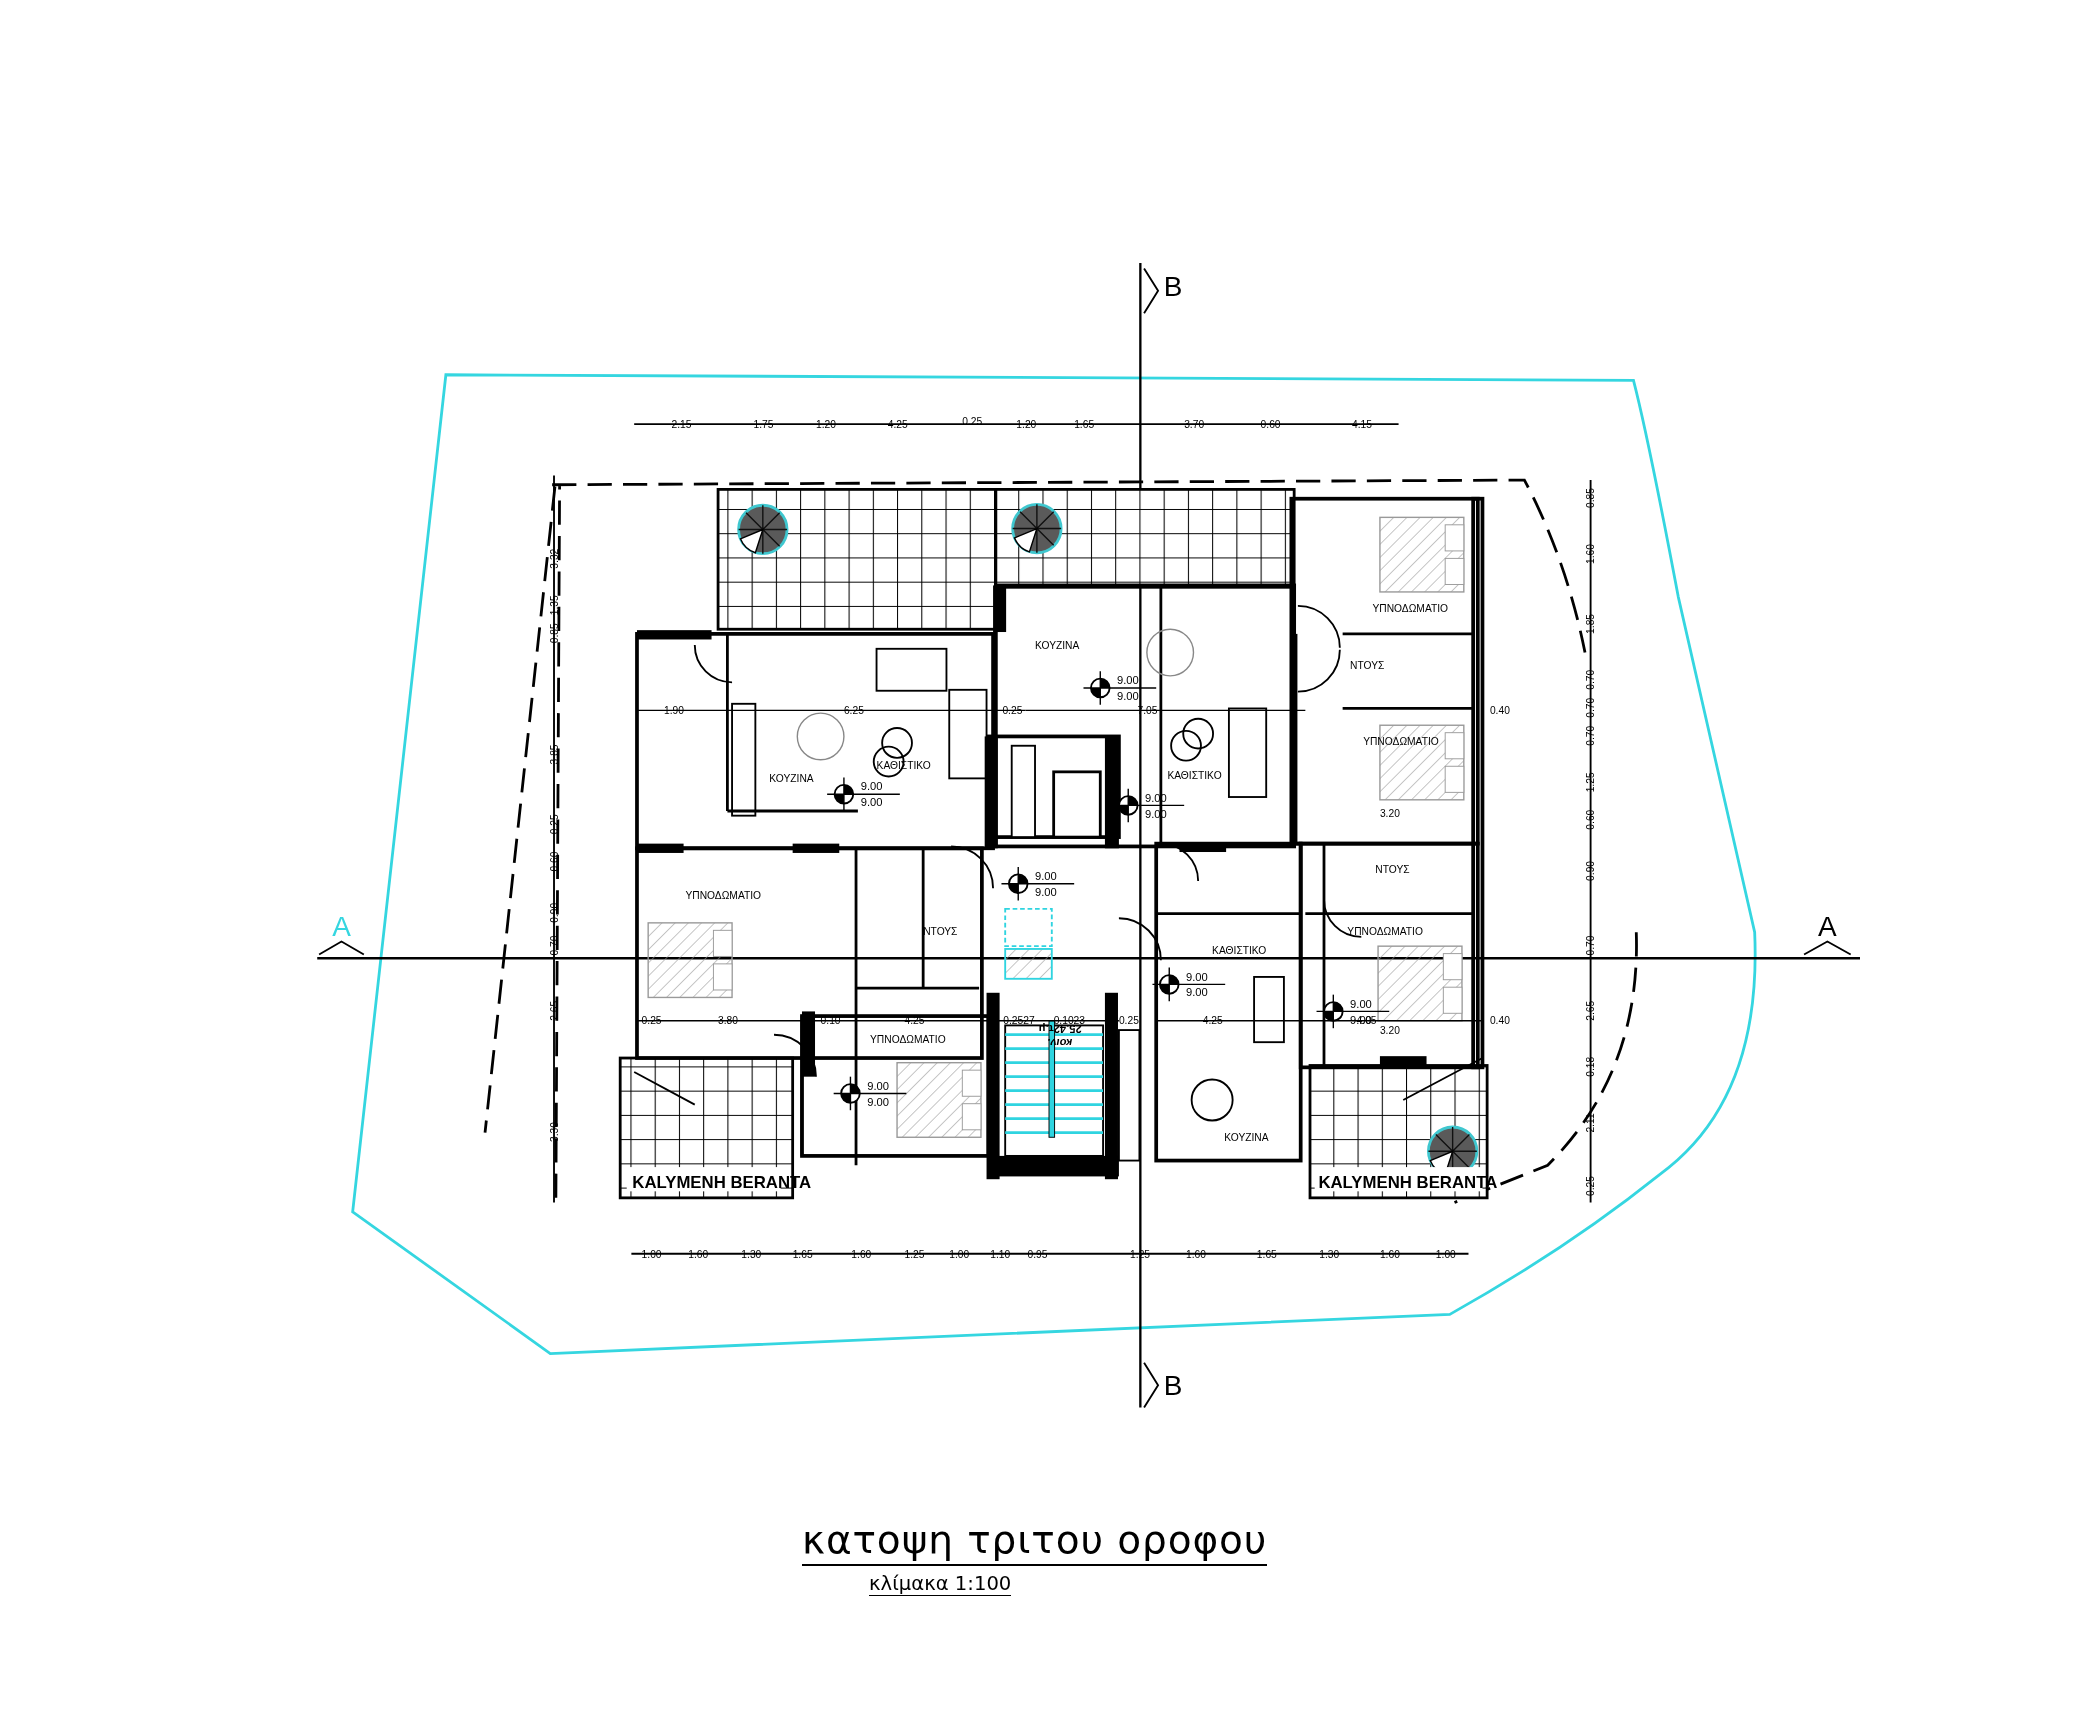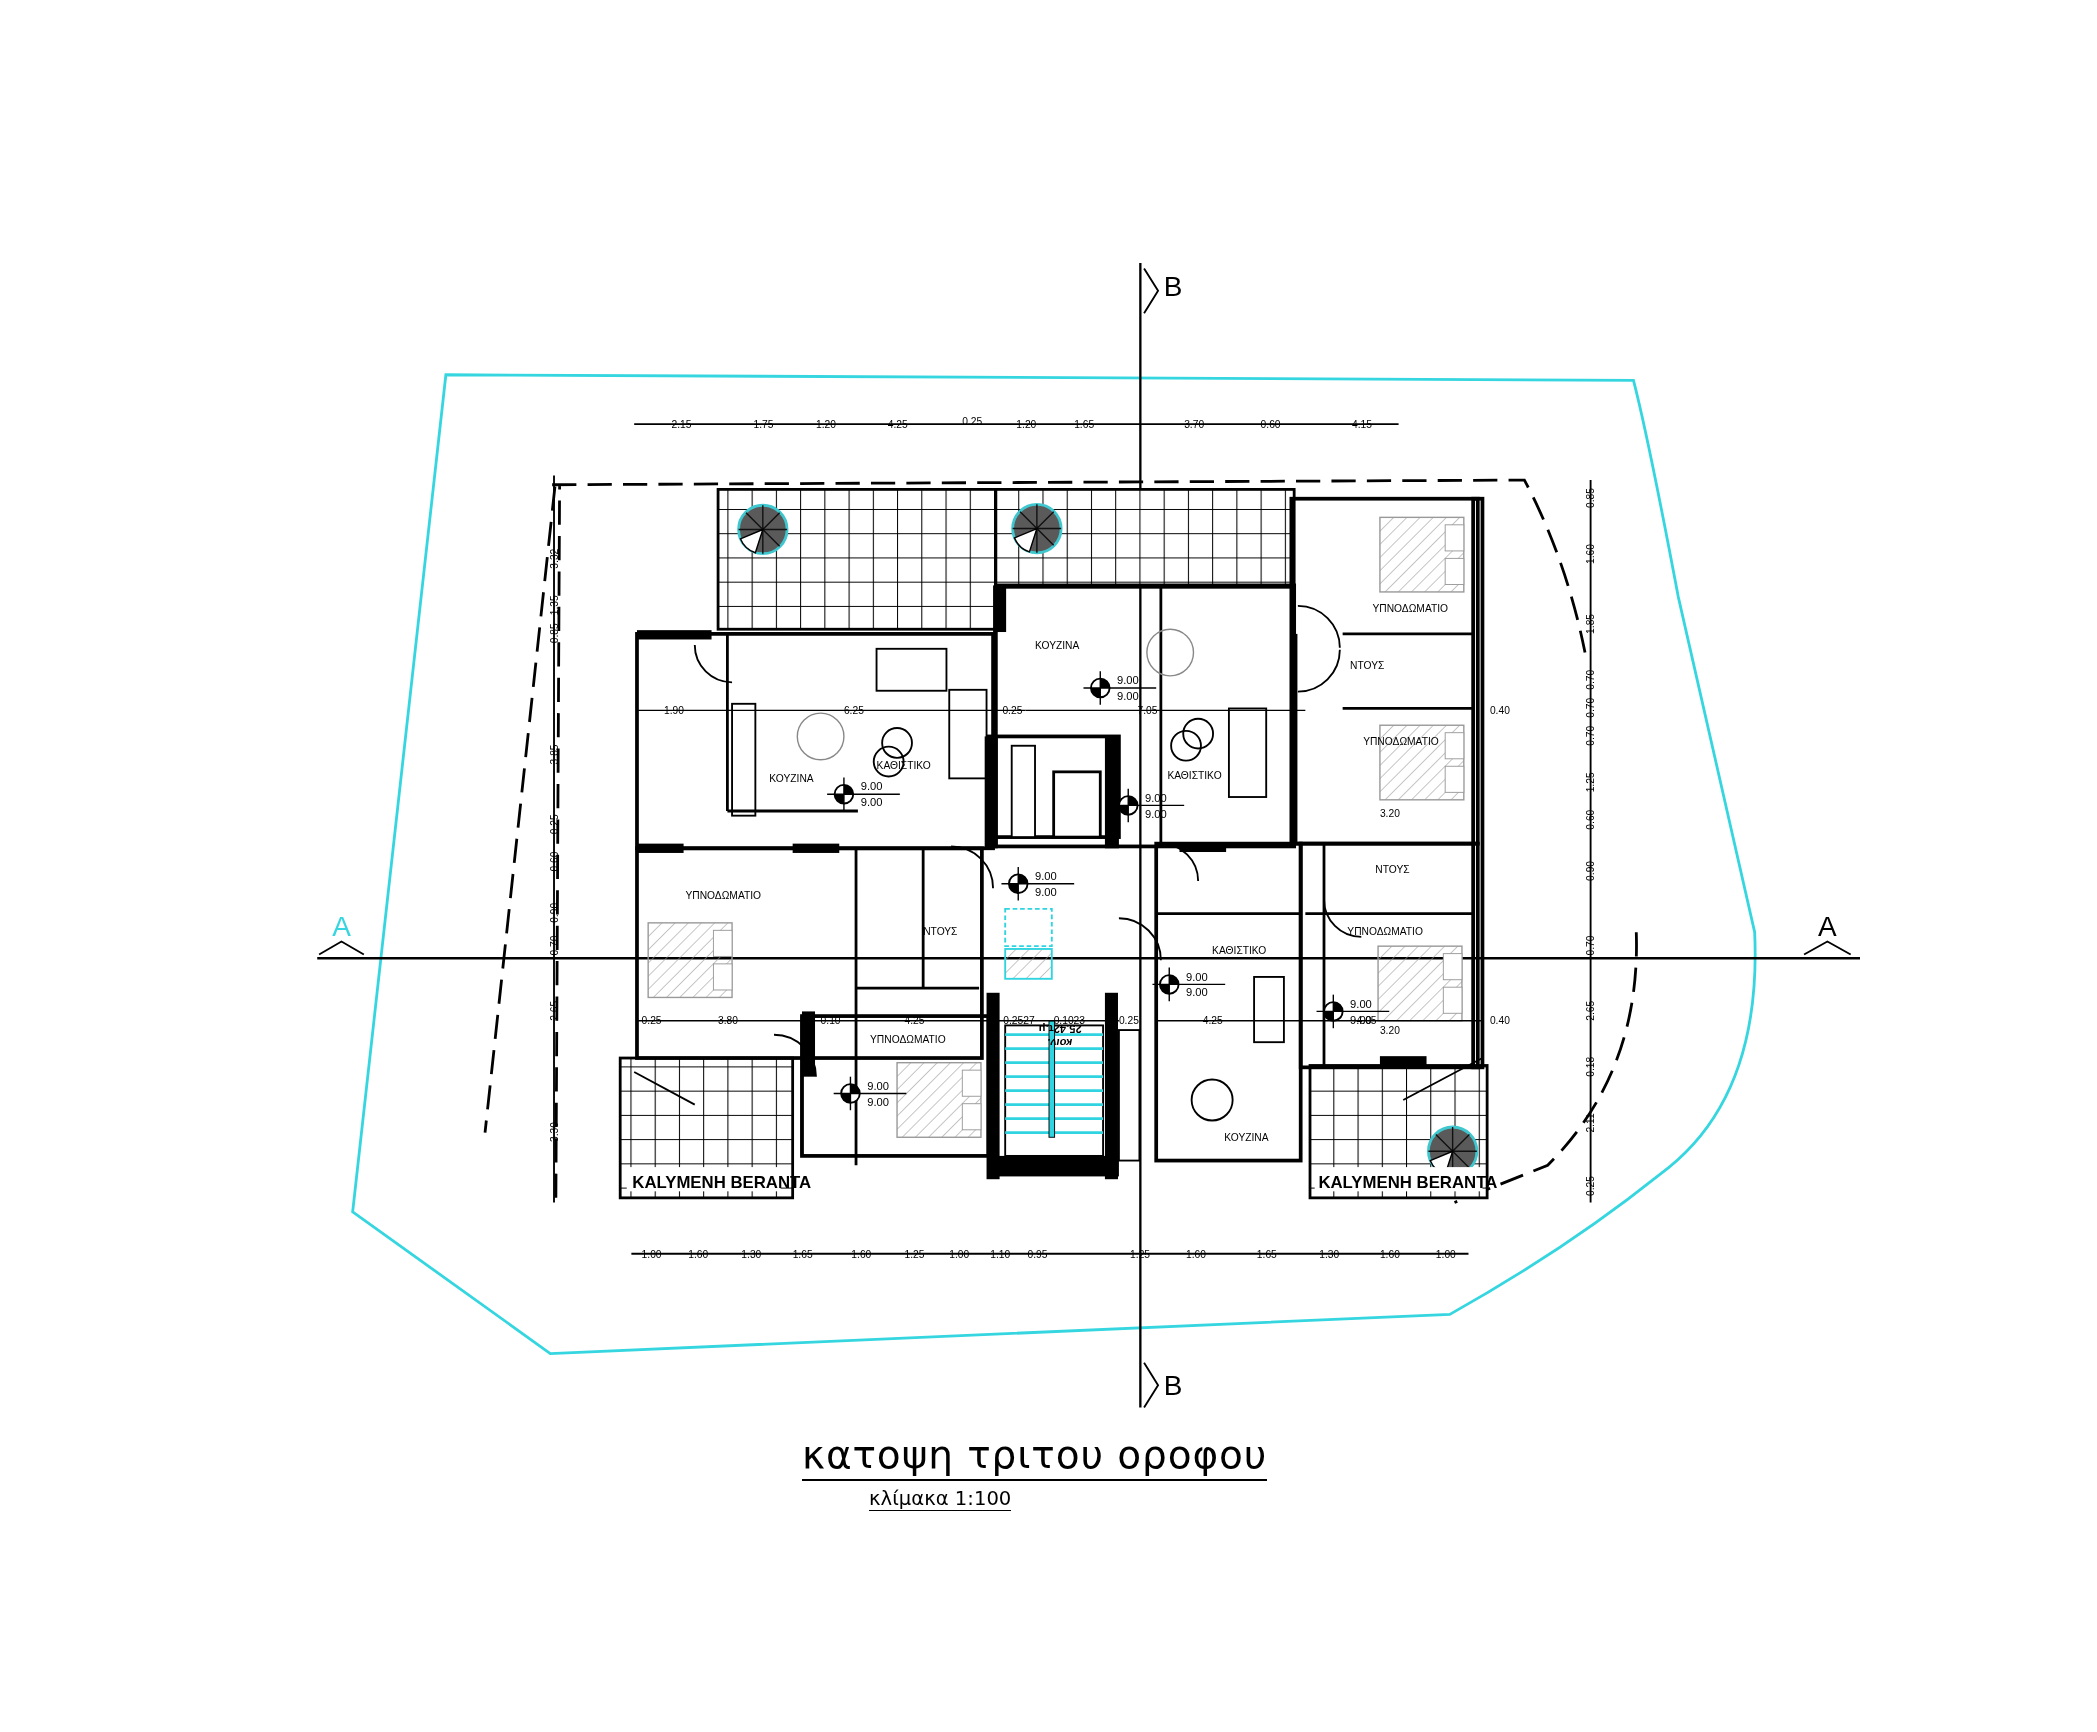--- a/index.html
+++ b/index.html
@@ -1,18 +1,18 @@
 <!DOCTYPE html>
 <html style="font-size:15px"><head>
 <meta charset="utf-8">
 <style>
   html, body { margin:0; padding:0; background:#ffffff; }
   body { width:2098px; height:1732px; position:relative; overflow:hidden; font-family:"Liberation Sans", sans-serif; }
   #plan { position:absolute; left:0; top:0; width:2098px; height:1732px; }
-  .title-block { position:absolute; left:802px; top:1431px; width:466px; }
+  .title-block { position:absolute; left:802px; top:1516px; width:466px; }
   .plan-title { font-family:"DejaVu Sans", sans-serif; font-size:39px; color:#000; border-bottom:2.8px solid #000; display:inline-block; line-height:48px; letter-spacing:0.9px; }
   .plan-scale { font-family:"DejaVu Sans", sans-serif; font-size:19.6px; color:#000; border-bottom:1.9px solid #000; display:inline-block; margin-left:67px; margin-top:5.6px; }
   .dimtxt { font-family:"Liberation Sans", sans-serif; font-size:11px; fill:#000; }
   .room { font-family:"Liberation Sans", sans-serif; font-size:11px; fill:#000; }
   .lvl { font-family:"Liberation Sans", sans-serif; font-size:12px; fill:#000; }
   .sect { font-family:"Liberation Sans", sans-serif; font-size:30px; }
 </style>
 </head>
 <body>
 

